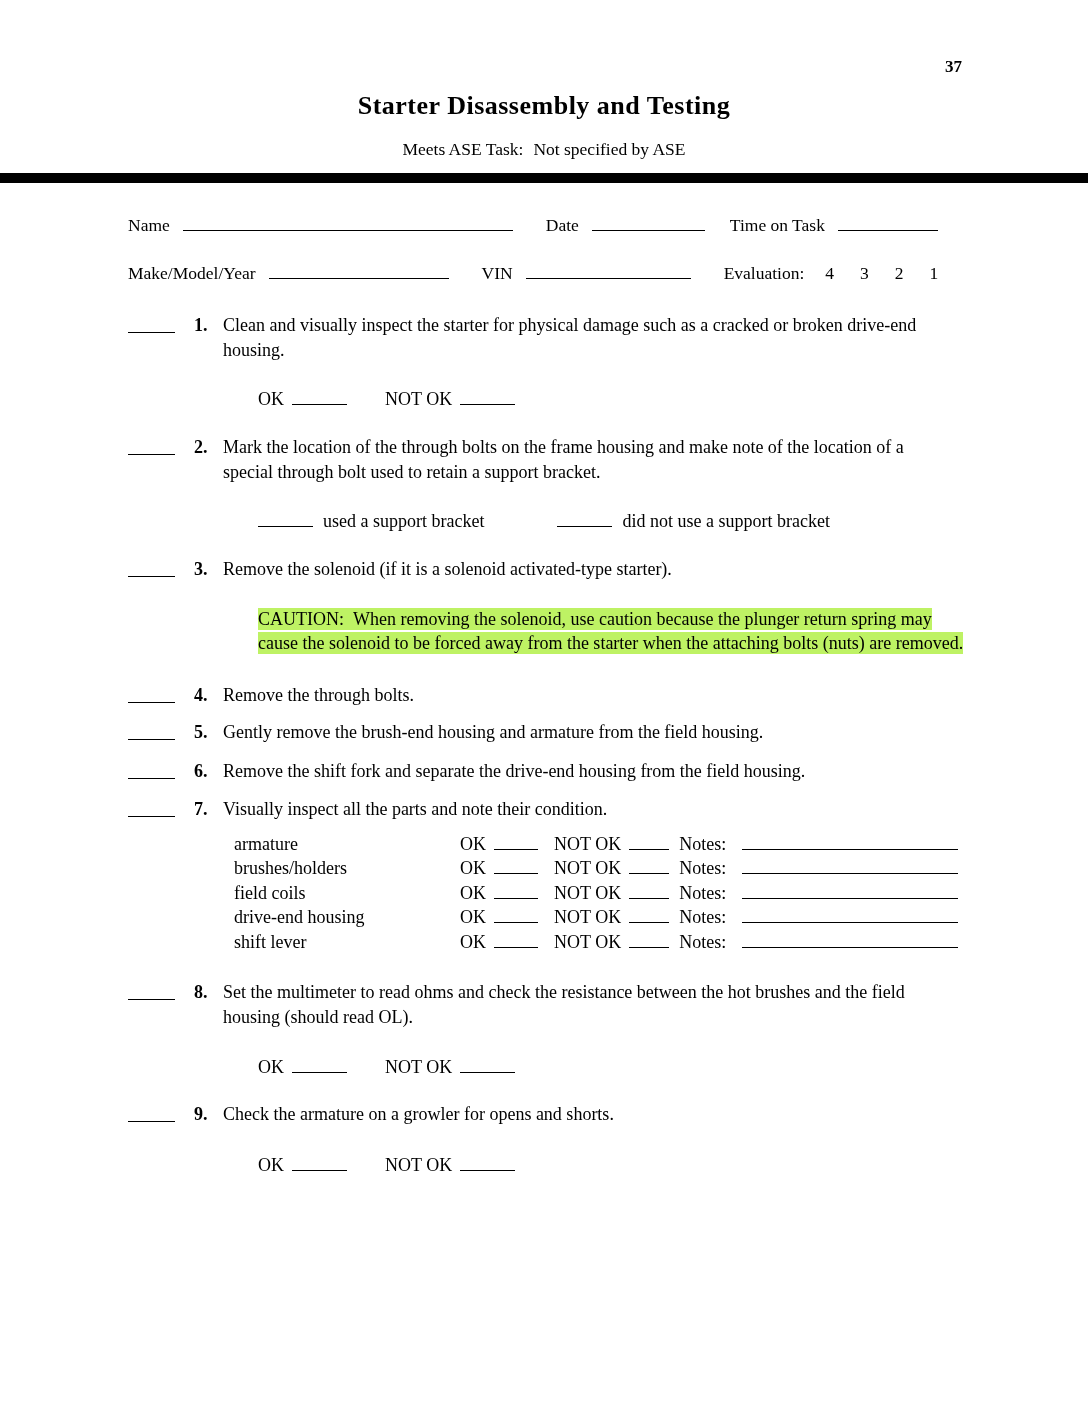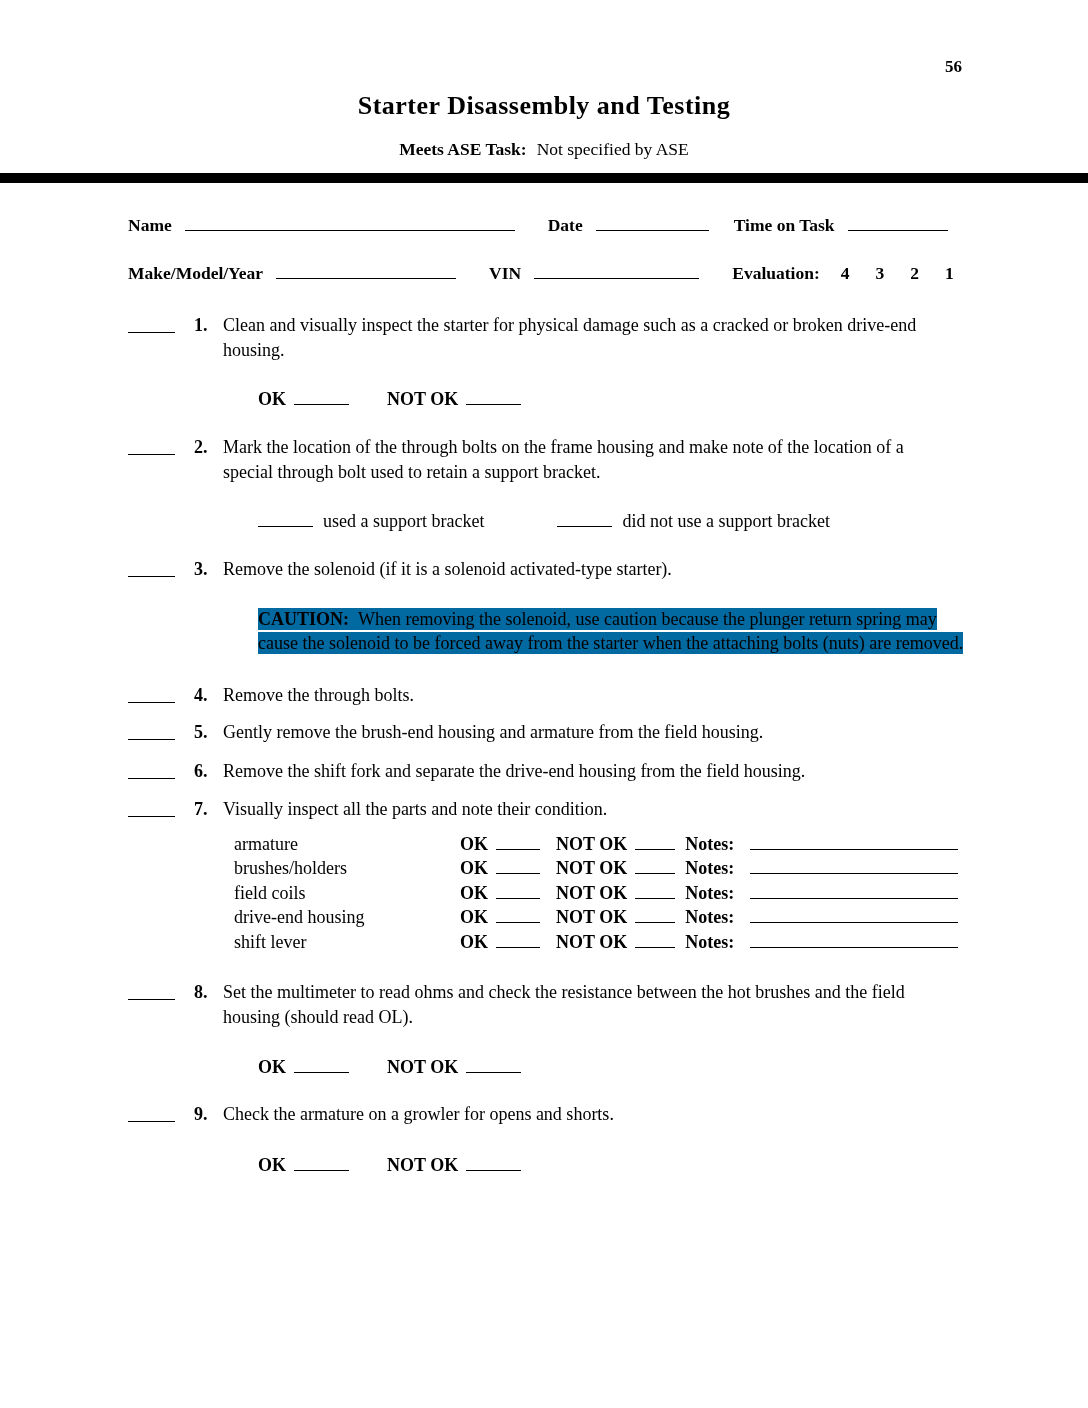--- a/index.html
+++ b/index.html
@@ -5,21 +5,21 @@
   * { margin:0; padding:0; box-sizing:border-box; }
   html,body { background:#ffffff; }
   body {
     width:1088px; height:1408px;
     color:#000;
     font-family:"Liberation Serif","DejaVu Serif",serif;
     font-size:18px;
     position:relative;
     overflow:hidden;
   }
-  .b { font-weight:bold; }
+  .b { font-weight:normal; }
 
   .pagenum-row { padding-top:56px; padding-right:126px; text-align:right; }
   .pagenum { font-weight:bold; font-size:17px; }
 
   .doc-title {
     margin-top:14px;
     text-align:center;
     font-size:26px;
     font-weight:bold;
     letter-spacing:0.5px;
@@ -66,38 +66,38 @@
 
   .okline { display:flex; align-items:baseline; }
   .okline .lab { margin-right:8px; }
   .okline .notok { margin-left:38px; }
 
   .optline { display:flex; align-items:baseline; }
   .optline .blank { margin-right:10px; }
   .optline .gapbig { margin-left:73px; }
 
   .caution { width:712px; line-height:24.5px; }
-  .caution .hl { background:#0369a1; box-decoration-break:clone; -webkit-box-decoration-break:clone; padding:1px 0; }
+  .caution .hl { background:#bef264; box-decoration-break:clone; -webkit-box-decoration-break:clone; padding:1px 0; }
   .caution .b { margin-right:9px; }
 
   .itable { margin-left:94px; }
   .trow { display:flex; align-items:baseline; line-height:24.6px; }
   .t-name { width:226px; flex:none;margin-left:12px; }
   .t-ok { margin-right:8px; }
   .t-nok { margin-right:8px; }
   .t-notes { margin-right:16px; }
   .flexfill { flex:1; }
 </style>
 </head>
 <body>
 
 <div class="page">
 
   <div class="pagenum-row">
-    <span class="pagenum">56</span>
+    <span class="pagenum">37</span>
   </div>
 
   <div class="doc-title">Starter Disassembly and Testing</div>
 
   <div class="subtitle">
     <span class="b">Meets ASE Task:</span><span>Not specified by ASE</span>
   </div>
 
   <div class="rule"></div>
 

